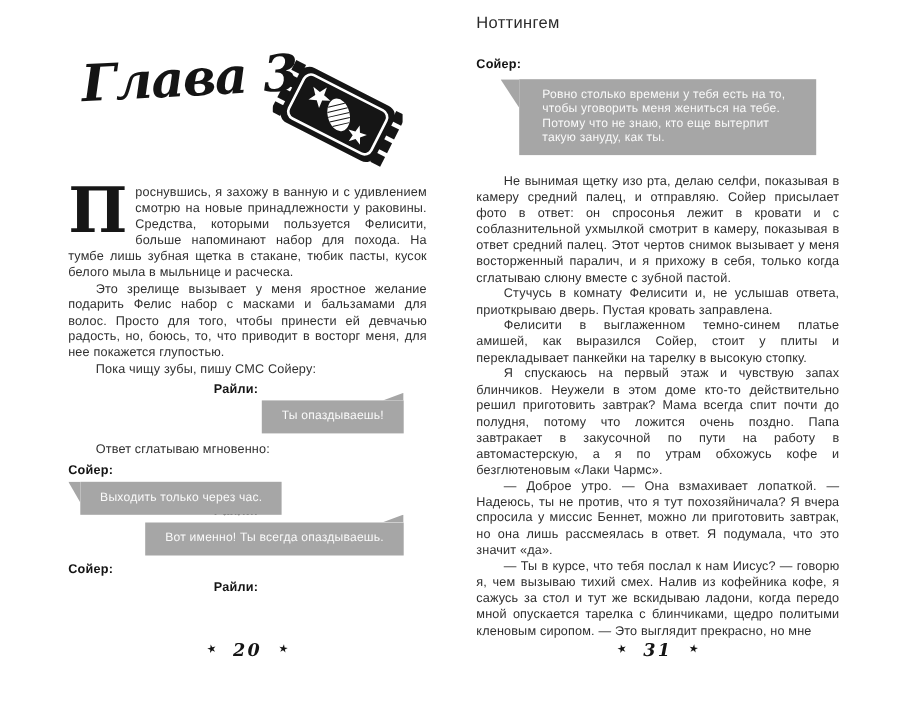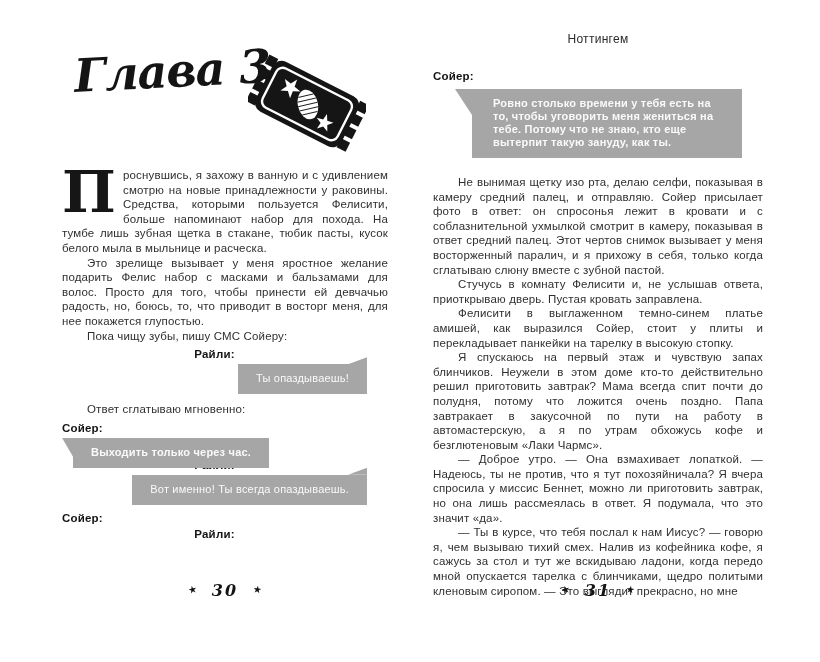--- a/index.html
+++ b/index.html
@@ -15,21 +15,21 @@
   .chapter-head{position:relative;height:168px;}
   .chapter-title{
     position:absolute;left:12px;top:44px;
     font-family:"DejaVu Serif",serif;font-style:italic;font-weight:bold;
     font-size:46px;color:#141414;transform:rotate(-3deg);letter-spacing:-1px;
     white-space:nowrap;
   }
   .ticket-wrap{position:absolute;left:186px;top:48px;}
 
   
-  .running-head{padding-top:32px;text-align:center;font-size:12px;letter-spacing:.3px;color:#2a2a2a;}
+  .running-head{padding-top:12px;text-align:left;font-size:15px;letter-spacing:.3px;color:#2a2a2a;}
 
   
   .body-p{
     margin:0;font-size:11.5px;line-height:14.6px;text-align:justify;
     letter-spacing:.15px;color:#2f2f2f;
   }
   .indent{text-indent:25px;}
   .dropcap{
     float:left;font-family:"DejaVu Serif",serif;font-weight:bold;
     font-size:57px;line-height:44px;height:44px;margin:2px 7px 0 0;color:#161616;
@@ -44,21 +44,21 @@
   .bubble{
     position:relative;background:#a6a6a6;color:#fafafa;
     font-size:11px;line-height:13px;letter-spacing:.2px;
     padding:8px 18px 9px 18px;width:fit-content;
   }
   .bubble.right{margin-left:auto;margin-right:21px;text-align:left;}
   .bubble.right::before{
     content:"";position:absolute;top:-7px;right:0;width:19px;height:7px;
     background:#a6a6a6;clip-path:polygon(100% 0,100% 100%,0 100%);
   }
-  .bubble.left{margin-left:11px;text-align:center;font-weight:bold;}
+  .bubble.left{margin-left:11px;text-align:center;}
   .bubble.left::before{
     content:"";position:absolute;top:0;left:-11px;width:11px;height:19px;
     background:#a6a6a6;clip-path:polygon(0 0,100% 0,100% 100%);
   }
   .bubble.big{
     width:270px;box-sizing:border-box;text-align:left;
     padding:8px 16px 9px 21px;margin-left:39px;
   }
   .bubble.big::before{
     content:"";position:absolute;top:0;left:-17px;width:17px;height:26px;
@@ -132,21 +132,21 @@
     <div class="bubble left">Выходить только через час.</div>
 
     <div class="chat-label right" style="margin-top:-9px;margin-bottom:3px;">Райли:</div>
     <div class="bubble right">Вот именно! Ты всегда опаздываешь.</div>
 
     <div class="chat-label" style="margin-top:7px;margin-bottom:3px;">Сойер:</div>
 
     <div class="chat-label right" style="margin-top:1px;margin-bottom:3px;">Райли:</div>
 
     <div class="footer">
-      <span class="star s1">★</span><span class="pagenum">30</span><span class="star s2">★</span>
+      <span class="star s1">★</span><span class="pagenum">20</span><span class="star s2">★</span>
     </div>
   </div>
 
   <div class="page" id="page-right">
 
     <div class="running-head">Ноттингем</div>
 
     <div class="chat-label" style="margin-top:24px;margin-bottom:3px;">Сойер:</div>
     <div class="bubble left big" style="margin-top:6px;">Ровно столько времени у тебя есть на то, чтобы уговорить меня жениться на тебе. Потому что не знаю, кто еще вытерпит такую зануду, как ты.</div>
 

